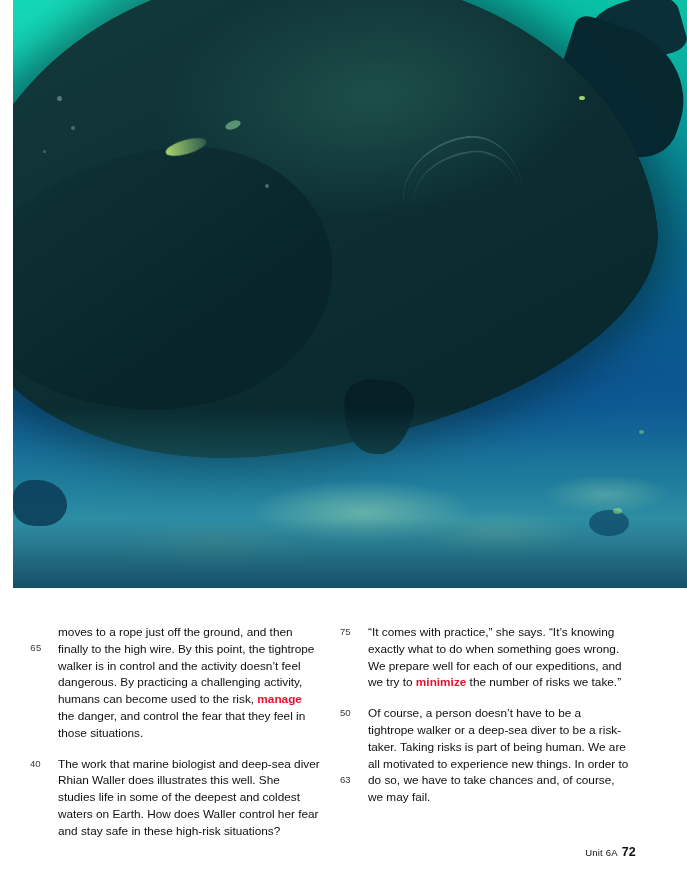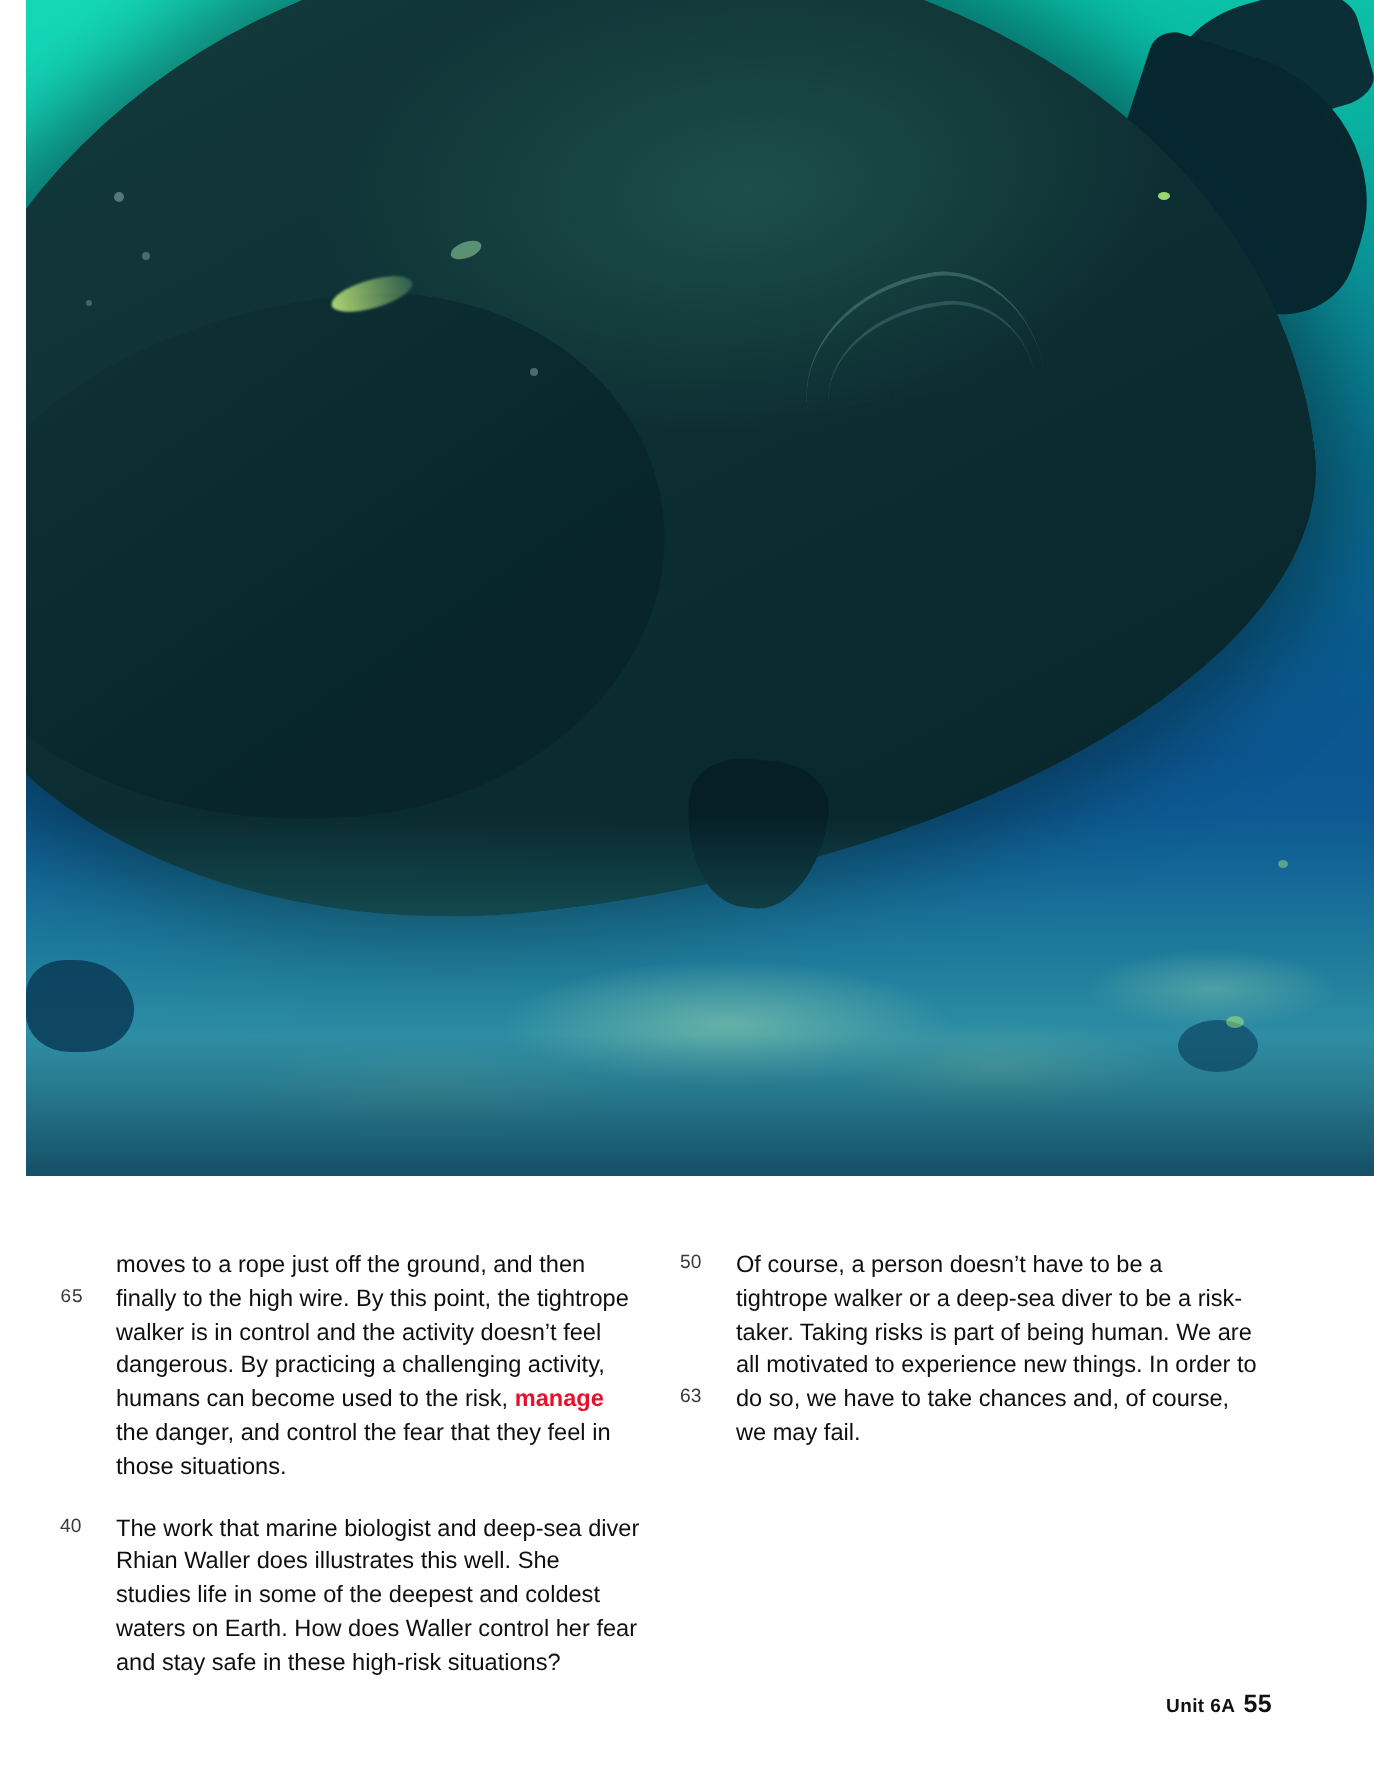--- a/index.html
+++ b/index.html
@@ -244,21 +244,21 @@
   .footer {
     position: absolute;
     right: 51px;
     bottom: 26px;
     font-size: 10.5px;
     color: #111;
     font-weight: bold;
     letter-spacing: .2px;
   }
   .footer .unit {
-    font-weight: bold;
+    font-weight: normal;
     font-size: 9.5px;
   }
   .footer .pg {
     font-size: 12.5px;
     margin-left: 4px;
   }
 </style>
 </head>
 <body>
 
@@ -301,26 +301,29 @@
         </p>
 
         <p class="para">
           <span class="lnum">40</span><span>The work that marine biologist and deep-sea diver Rhian Waller does illustrates this well. She studies life in some of the deepest and coldest waters on Earth. How does Waller control her fear and stay safe in these high-risk situations?</span>
         </p>
 
       </div>
 
       <div class="col col-right">
 
+        <p class="para">
+          <span class="lnum">75</span><span>“It comes with practice,” she says. “It’s knowing exactly what to do when something goes wrong. We prepare well for each of our expeditions, and we try to </span><span class="hl">minimize</span><span> the number of risks we take.”</span>
+        </p>
 
         <p class="para">
           <span class="lnum">50</span><span class="lnum l5">63</span><span>Of course, a person doesn’t have to be a tightrope walker or a deep-sea diver to be a risk-taker. Taking risks is part of being human. We are all motivated to experience new things. In order to do so, we have to take chances and, of course, we may fail.</span>
         </p>
 
       </div>
     </div>
 
     <div class="footer">
-      <span class="unit">Unit 6A</span><span class="pg">55</span>
+      <span class="unit">Unit 6A</span><span class="pg">72</span>
     </div>
   </div>
 
 </div>
 
 </body></html>

